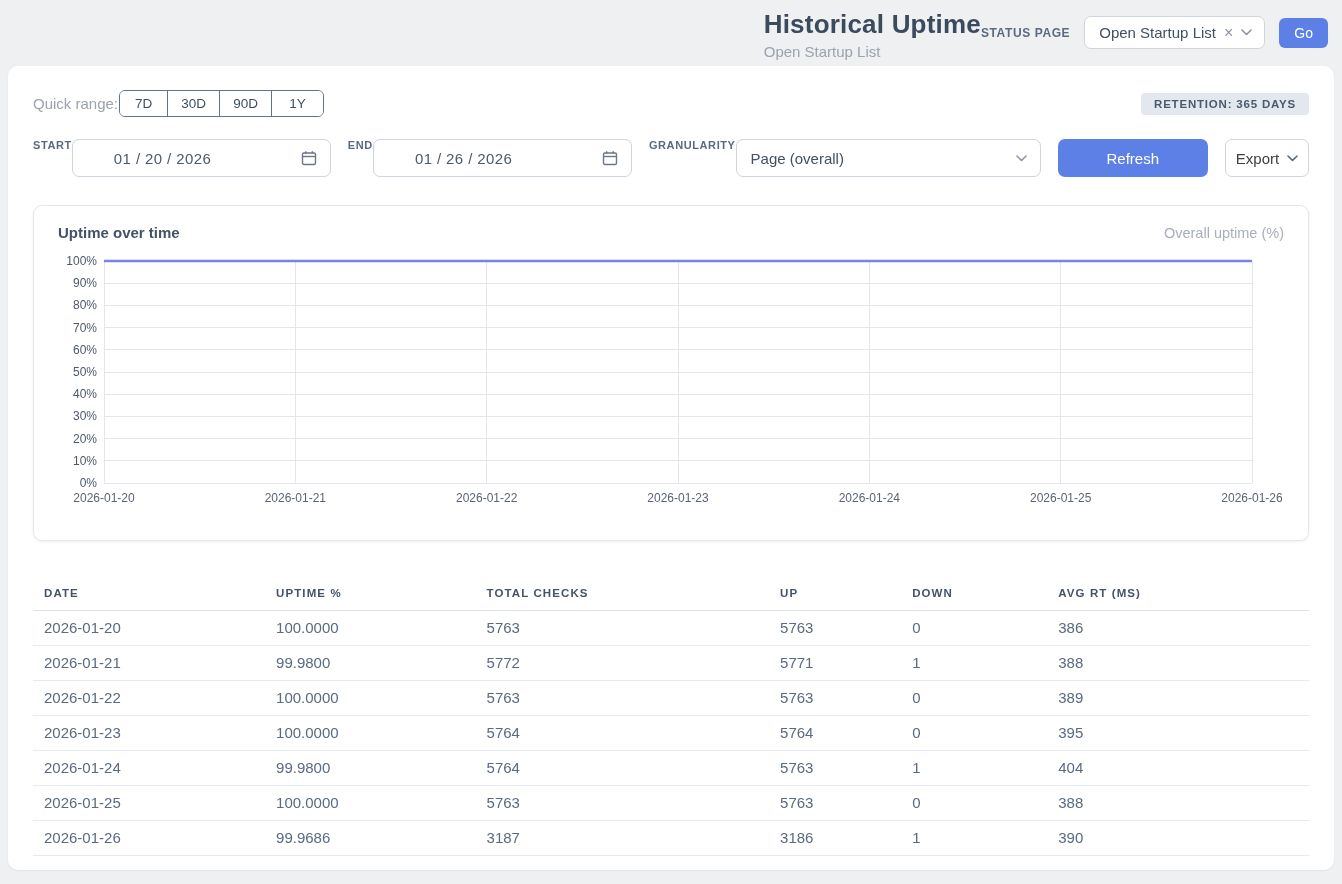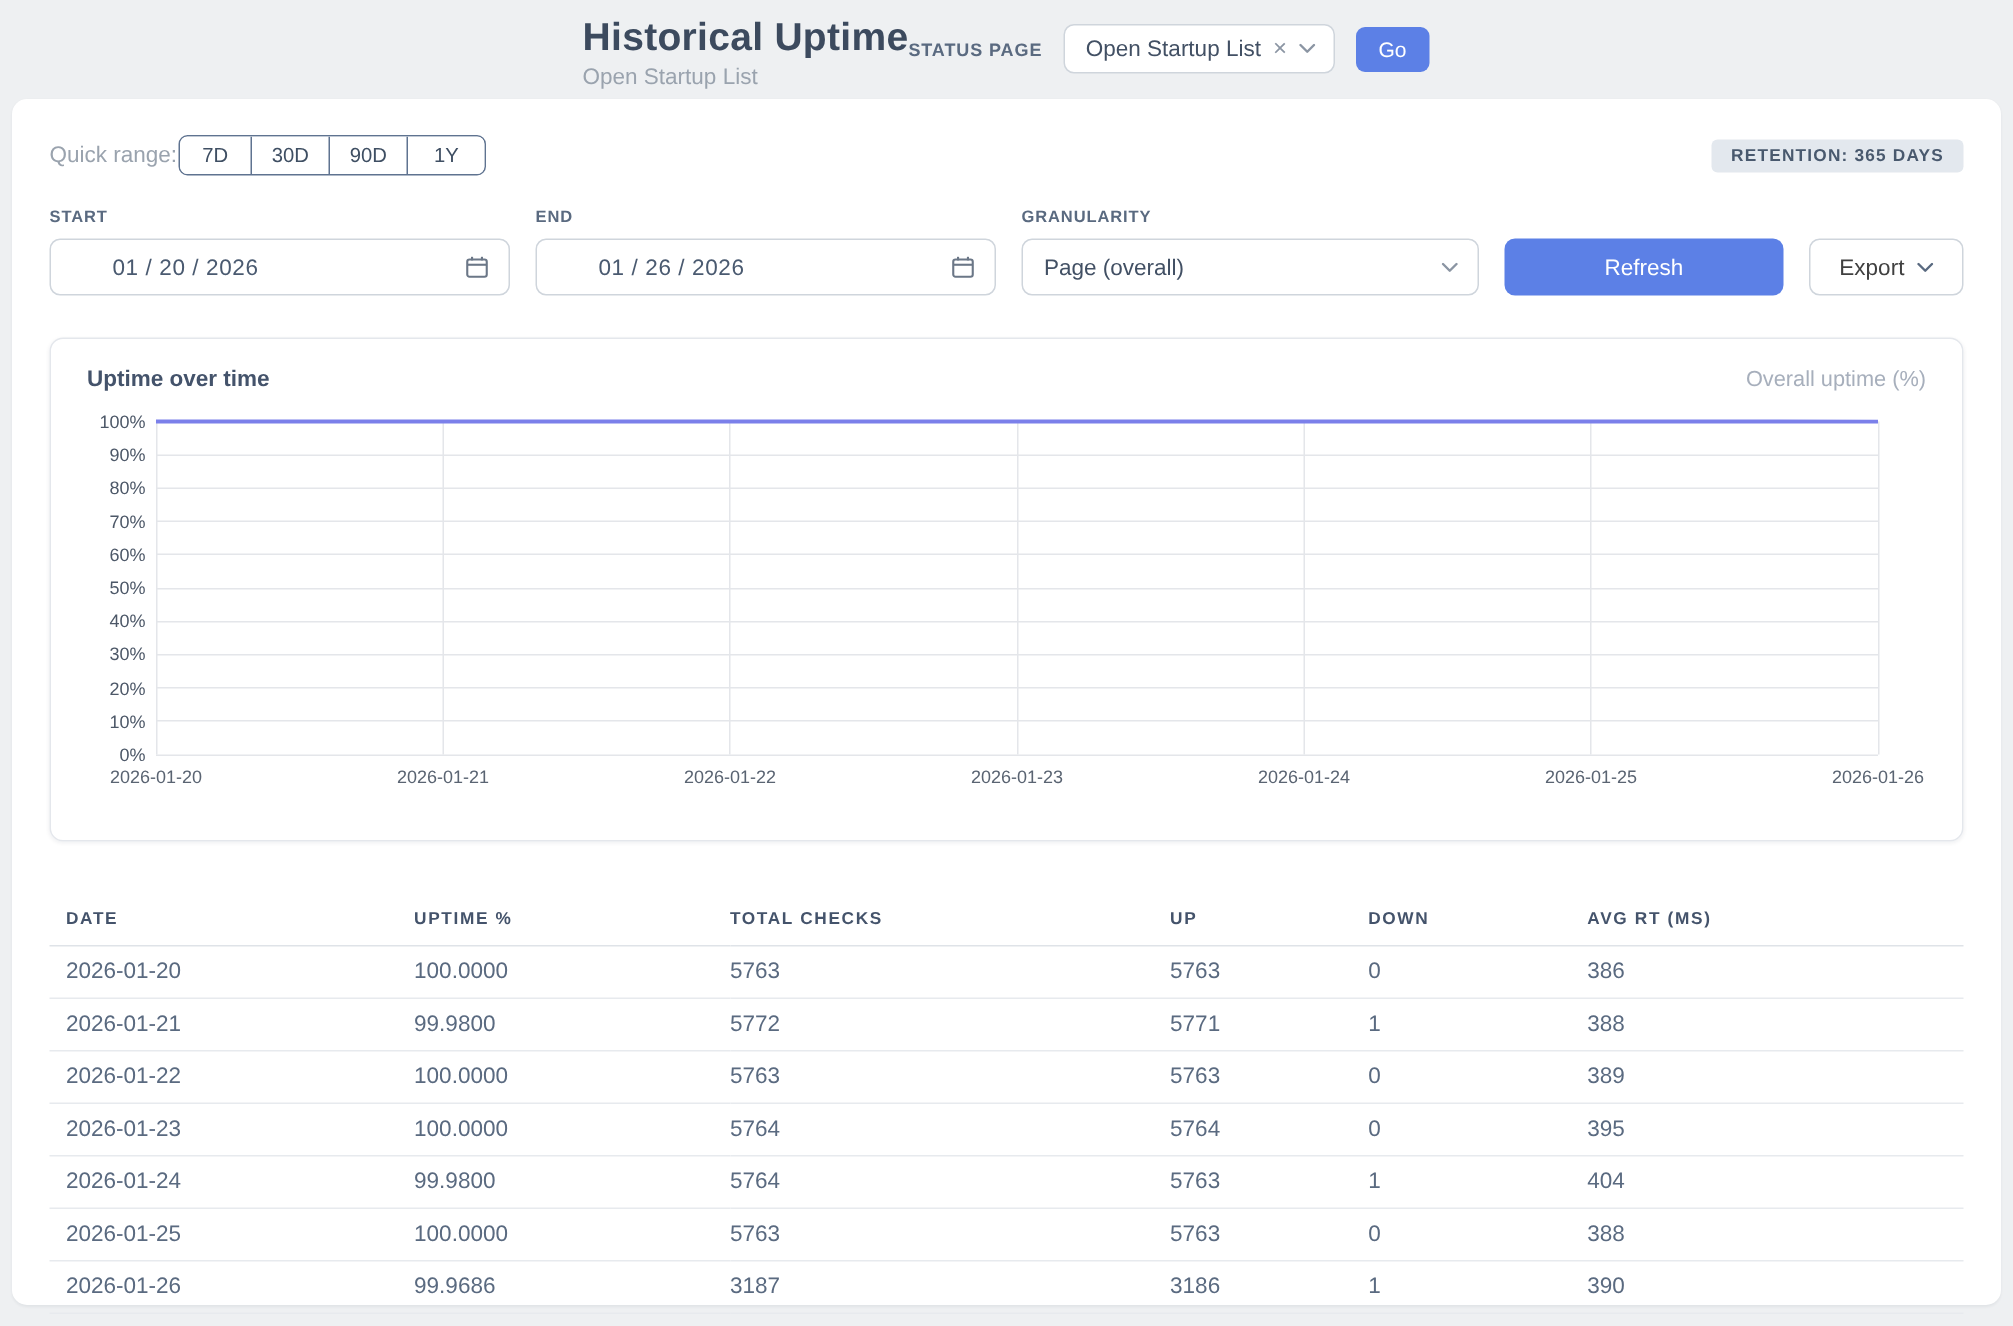--- a/index.html
+++ b/index.html
@@ -4,21 +4,21 @@
 <style>
   * { margin:0; padding:0; box-sizing:border-box; }
   html,body { width:1342px; height:884px; }
   body {
     background:#eef0f2;
     font-family:"Liberation Sans","DejaVu Sans",sans-serif;
     color:#46546a;
     overflow:hidden;
   }
   
-  .topbar { display:flex; justify-content:center; align-items:flex-start; padding:9px 14px 6px 13px; }
+  .topbar { display:flex; justify-content:flex-end; align-items:flex-start; padding:9px 14px 6px 13px; }
   .page-title { font-size:26px; font-weight:bold; color:#3c4a5e; letter-spacing:.2px; }
   .page-subtitle { font-size:15px; color:#9aa3ae; margin-top:3px; }
   .topbar-right { display:flex; align-items:center; gap:14px; margin-top:7px; }
   .statuspage-label { font-size:12px; font-weight:bold; color:#5a6a80; letter-spacing:.6px; }
   .sp-select { display:flex; align-items:center; gap:8px; background:#fff; border:1px solid #cfd5dc; border-radius:7px; padding:7px 12px 7px 14px; cursor:pointer; }
   .sp-select-value { font-size:15px; color:#425064; }
   .sp-clear { color:#8b95a3; font-size:16px; line-height:1; cursor:pointer; }
   .chev { width:11px; height:7px; display:inline-block; }
   .chev svg { display:block; }
   .go-btn { background:#5c80e6; color:#fff; border:none; border-radius:6px; font-size:14px; padding:7px 15px; cursor:pointer; }
@@ -27,24 +27,24 @@
   
   .qr-row { display:flex; justify-content:space-between; align-items:center; }
   .qr-left { display:flex; align-items:center; gap:1px; }
   .qr-label { font-size:15px; color:#9aa3ae; }
   .seg-group { display:flex; border:1.5px solid #5f7390; border-radius:6px; overflow:hidden; background:#fff; }
   .seg-btn { font-size:13.5px; color:#3f4f63; background:#fff; border:none; border-left:1.5px solid #5f7390; padding:5px 0; width:52px; cursor:pointer; }
   .seg-btn:first-child { border-left:none; width:47px; }
   .retention-badge { background:#e3e8ee; color:#49596e; font-size:11.5px; font-weight:bold; letter-spacing:.8px; padding:5px 13px; border-radius:4px; }
   
   .filters { display:flex; gap:17px; margin-top:22px; align-items:flex-end; }
-  .field { display:flex; flex-direction:column; }
+  .field { display:flex; flex-direction:row; }
   .field-label { font-size:11px; font-weight:bold; color:#5a6a80; letter-spacing:.6px; margin-bottom:8px; }
   .input-box { height:38px; border:1px solid #cfd5dc; border-radius:7px; background:#fff; display:flex; align-items:center; justify-content:space-between; padding:0 13px 0 14px; cursor:pointer; }
-  .date-box { width:307px;padding-left:41px; }
+  .date-box { width:259px;padding-left:41px; }
   .date-value { font-size:15px; color:#4a5a70; letter-spacing:.4px; }
   .cal-icon { width:16px; height:16px; color:#6b7787; }
   .cal-icon svg { display:block; }
   .gran-box { width:305px; }
   .gran-value { font-size:15px; color:#425064; }
   .refresh-btn { width:191px; height:38px; background:#5c80e6; color:#fff; border:none; border-radius:7px; font-size:15px; cursor:pointer; }
   .export-btn { width:106px; height:38px; background:#fff; border:1px solid #cfd5dc; border-radius:7px; font-size:15px; color:#404040; display:flex; align-items:center; justify-content:center; gap:8px; cursor:pointer; }
   
   .chart-card { border:1px solid #e4e7ec; border-radius:9px; margin-top:28px; box-shadow:0 1px 3px rgba(20,30,50,.07); padding:18px 24px 12px 24px; height:336px; }
   .chart-head { display:flex; justify-content:space-between; align-items:center; }

